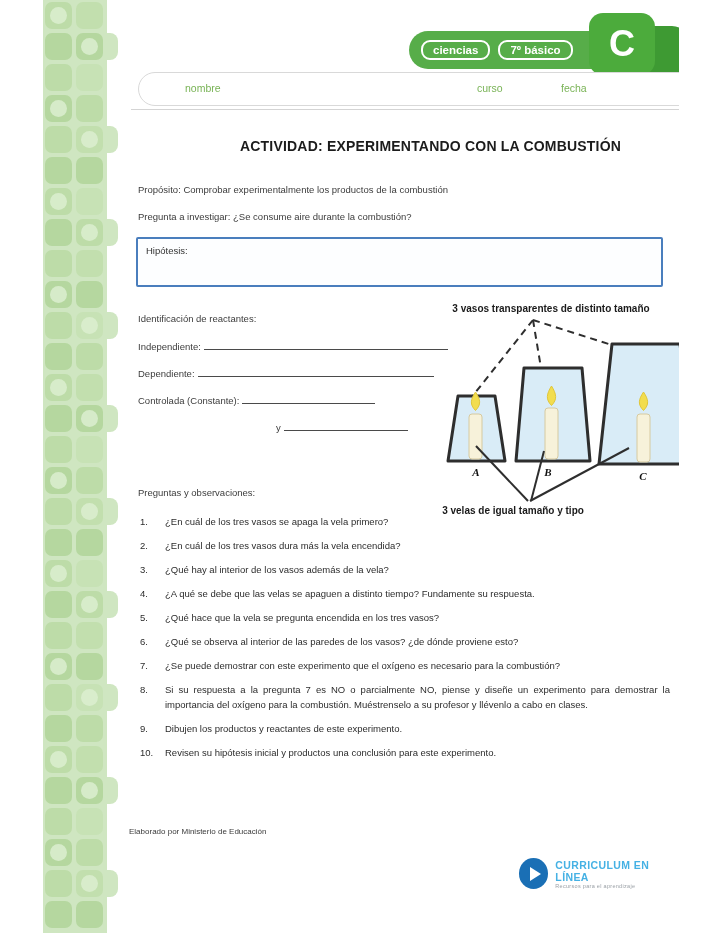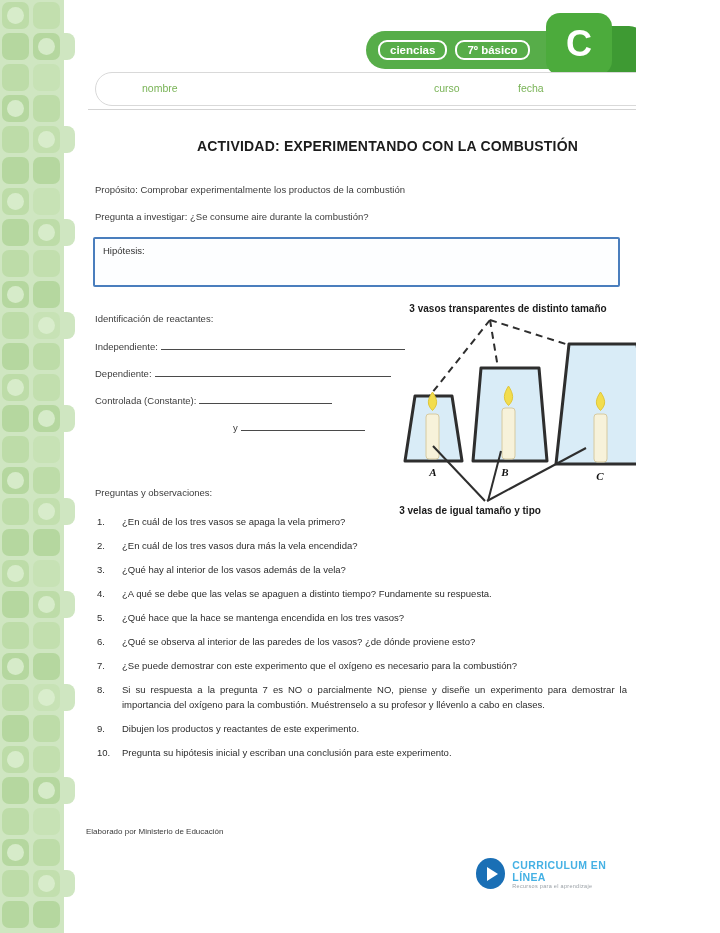--- a/index.html
+++ b/index.html
@@ -1,18 +1,18 @@
 <!DOCTYPE html>
 <html style="--brand-green: #57ad49; --brand-green-dark: #3e9a33; --brand-green-badge: #4cab3c; --sidebar-green: #cfe6c1; --field-label-green: #79b356; --hypothesis-border-blue: #4a7ebd; --glass-fill-blue: #d9ecf7; --glass-stroke: #2e2e2e; --candle-cream: #f7f2da; --flame-yellow: #f2dd4e; --logo-blue: #1a6fb5; --logo-text-blue: #45b1e4; --page-badge-green: #43c13e;"><head>
 <meta charset="utf-8">
 <style>
   html,body{margin:0;padding:0;background:#ffffff;}
   .page{
     position:relative;width:636px;height:933px;background:#ffffff;overflow:hidden;
-    font-family:"Liberation Sans",sans-serif;color:#2e2e2e;
+    font-family:"Liberation Sans",sans-serif;color:#2e2e2e;margin-left:43px;
   }
   
   .band{position:absolute;left:0;top:0;width:64px;height:933px;background:var(--sidebar-green);}
   .sq{position:absolute;width:27px;height:27px;border-radius:7px;}
   .dot{position:absolute;left:5px;top:5px;width:17px;height:17px;border-radius:50%;background:#dcefd0;opacity:.85;}
   .tab{position:absolute;left:62px;width:13px;height:27px;background:var(--sidebar-green);border-radius:0 8px 8px 0;}
 
   
   .banner-bar{position:absolute;left:366px;top:31px;width:274px;height:38px;background:var(--brand-green);
     border-radius:19px;display:flex;align-items:center;gap:8px;padding-left:12px;box-sizing:border-box;}
@@ -266,26 +266,26 @@
       <text x="132" y="218" text-anchor="middle" font-size="10" font-weight="bold" fill="#1a1a1a">3 velas de igual tamaño y tipo</text>
     </svg>
   </div>
 
   <div class="q-heading">Preguntas y observaciones:</div>
   <ol class="q-list">
     <li>¿En cuál de los tres vasos se apaga la vela primero?</li>
     <li>¿En cuál de los tres vasos dura más la vela encendida?</li>
     <li>¿Qué hay al interior de los vasos además de la vela?</li>
     <li>¿A qué se debe que las velas se apaguen a distinto tiempo? Fundamente su respuesta.</li>
-    <li>¿Qué hace que la hace se mantenga encendida en los tres vasos?</li>
+    <li>¿Qué hace que la vela se pregunta encendida en los tres vasos?</li>
     <li>¿Qué se observa al interior de las paredes de los vasos? ¿de dónde proviene esto?</li>
     <li>¿Se puede demostrar con este experimento que el oxígeno es necesario para la combustión?</li>
     <li>Si su respuesta a la pregunta 7 es NO o parcialmente NO, piense y diseñe un experimento para demostrar la importancia del oxígeno para la combustión. Muéstrenselo a su profesor y llévenlo a cabo en clases.</li>
     <li>Dibujen los productos y reactantes de este experimento.</li>
-    <li>Pregunta su hipótesis inicial y escriban una conclusión para este experimento.</li>
+    <li>Revisen su hipótesis inicial y productos una conclusión para este experimento.</li>
   </ol>
 
   <div class="credit">Elaborado por Ministerio de Educación</div>
 
   <div class="logo">
     <div class="logo-circle">
       <div class="logo-tri"></div>
     </div>
     <div>
       <div class="logo-title">CURRICULUM EN LÍNEA</div>

